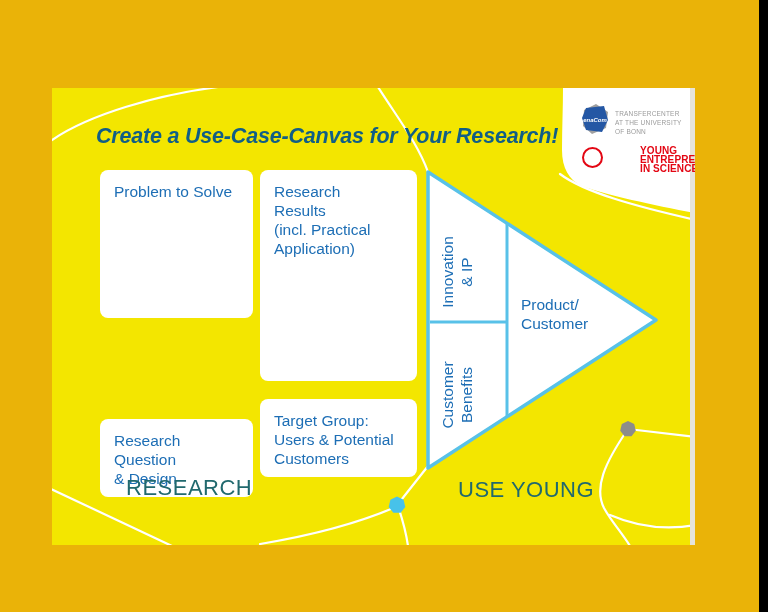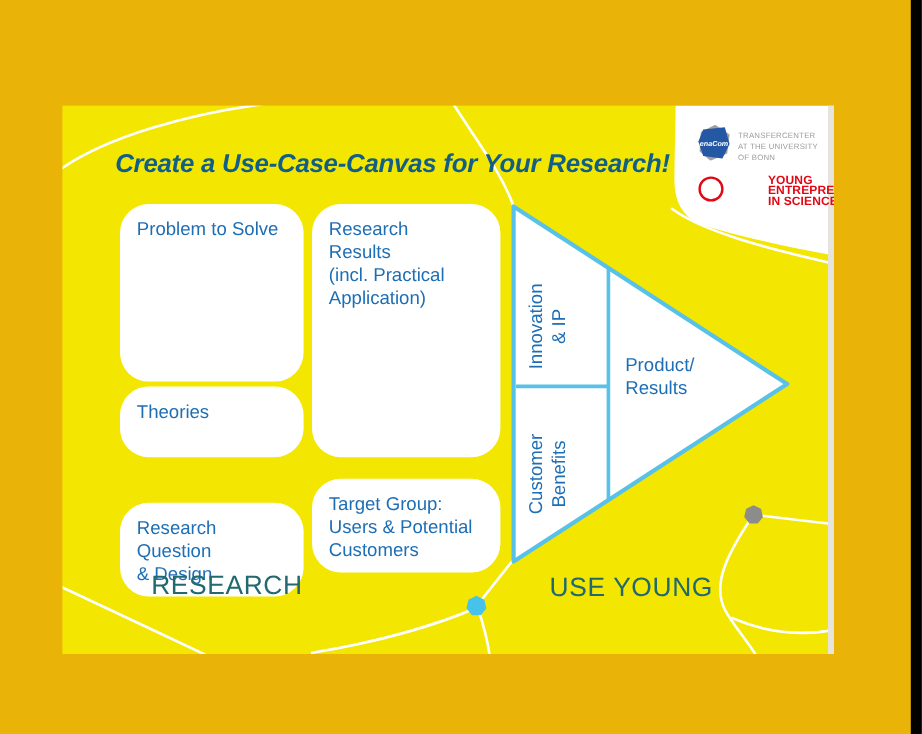--- a/index.html
+++ b/index.html
@@ -4,21 +4,21 @@
 <style>
   html,body{margin:0;padding:0;background:#000;}
   .stage{position:relative;width:759px;height:612px;background:#eab308;overflow:hidden;
          font-family:"Liberation Sans",sans-serif;}
   .canvas{position:absolute;left:52px;top:88px;width:643px;height:457px;
           background:var(--yellow);overflow:hidden;}
   .edge-right{position:absolute;right:0;top:0;width:5px;height:100%;background:var(--edge_strip);}
   svg.layer{position:absolute;left:0;top:0;}
   .title{position:absolute;left:44px;top:36px;font-size:21.5px;font-weight:700;font-style:italic;
          color:var(--title_blue);letter-spacing:-0.2px;white-space:nowrap;}
-  .box{position:absolute;background:#fff;border-radius:24px;box-sizing:border-box;
+  .box{position:absolute;background:#fff;border-radius:8px;box-sizing:border-box;
        padding:13px 12px 0 14px;color:var(--box_blue);font-size:15.5px;line-height:1.22;}
   .box span{white-space:pre-line;}
   .b-problem{left:48px;top:82px;width:153px;height:148px;}
   .b-results{left:208px;top:82px;width:157px;height:211px;}
   .b-theories{left:48px;top:234px;width:153px;height:59px;}
   .b-question{left:48px;top:299px;width:153px;height:78px;margin-top:32px;}
   .b-target{left:208px;top:299px;width:157px;height:78px;margin-top:12px;}
   .vlabel{position:absolute;width:120px;height:44px;transform:rotate(-90deg);
           text-align:center;color:var(--box_blue);font-size:15.5px;line-height:1.25;white-space:pre-line;}
   .v-innovation{left:348px;top:162px;}
@@ -66,23 +66,20 @@
 
     <div class="box b-problem">
       <span>Problem to Solve</span>
     </div>
     <div class="box b-results">
       <span>Research
 Results
 (incl. Practical
 Application)</span>
     </div>
-    <div class="box b-theories">
-      <span>Theories</span>
-    </div>
     <div class="box b-question">
       <span>Research Question
 &amp; Design</span>
     </div>
     <div class="box b-target">
       <span>Target Group:
 Users &amp; Potential
 Customers</span>
     </div>
 
@@ -90,21 +87,21 @@
       <polygon points="376,84 604,232 376,380" fill="#ffffff" stroke="var(--tri_blue)" stroke-width="3.5" stroke-linejoin="round"></polygon>
       <line x1="455" y1="136" x2="455" y2="328" stroke="var(--tri_blue)" stroke-width="3"></line>
       <line x1="378" y1="234" x2="455" y2="234" stroke="var(--tri_blue)" stroke-width="3"></line>
     </svg>
 
     <div class="vlabel v-innovation">Innovation
 &amp; IP</div>
     <div class="vlabel v-customer">Customer
 Benefits</div>
     <div class="p-product">Product/
-Results</div>
+Customer</div>
 
     <div class="section-label s-research">RESEARCH</div>
     <div class="section-label s-usecase">USE YOUNG</div>
 
     <svg class="logo-enacom" viewBox="0 0 30 30">
       <path d="M4,6 L16,0 L28,8 L26,24 L12,30 L3,22 Z" fill="#a0a0a0"></path>
       <path d="M6,4 L24,2 L28,16 L22,28 L6,26 L2,14 Z" fill="#2457a4"></path>
       <text x="15" y="17.5" text-anchor="middle" font-size="6" font-style="italic" font-weight="700" fill="#ffffff">enaCom</text>
     </svg>
     <div class="txt-transfer">TRANSFERCENTER

